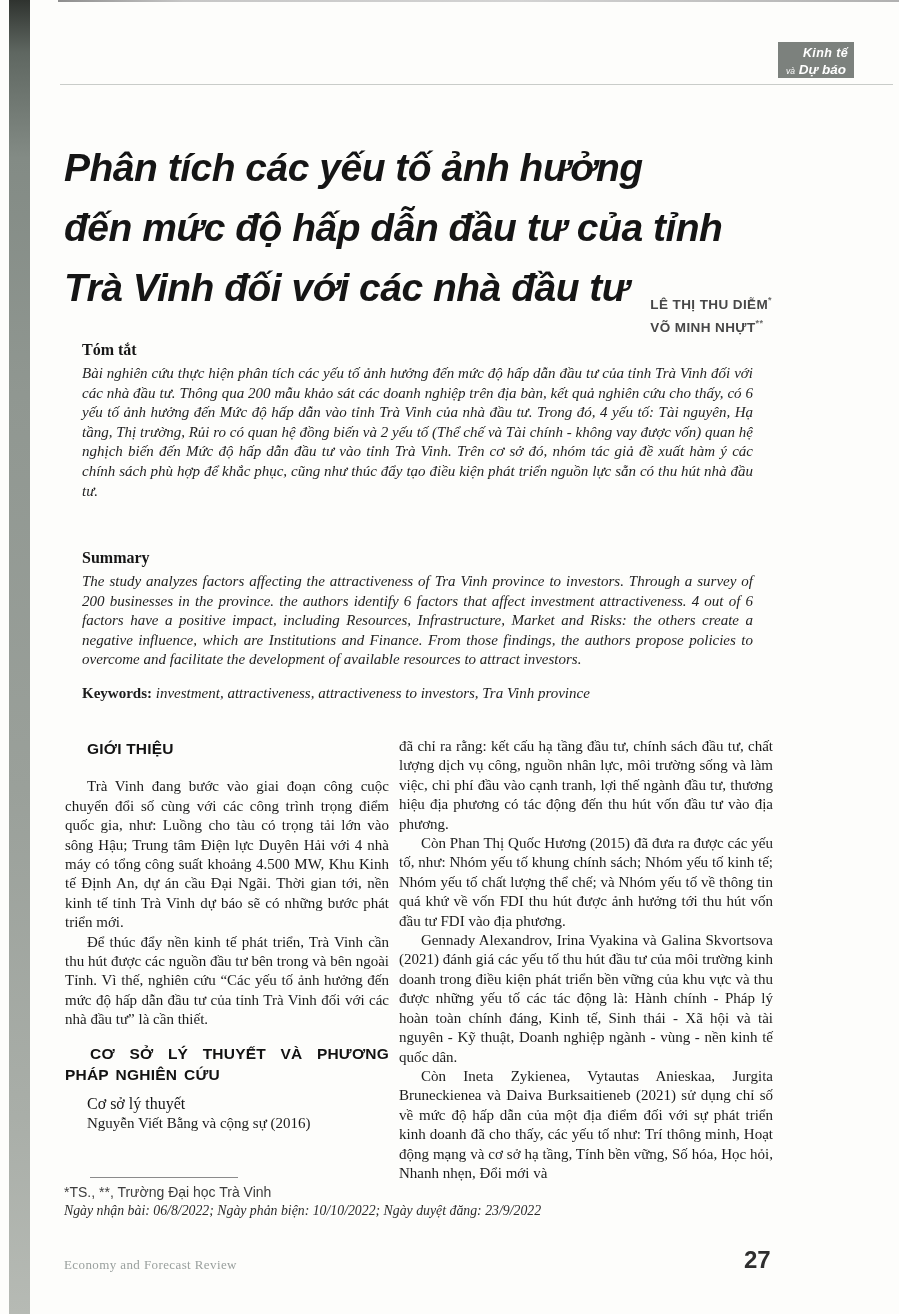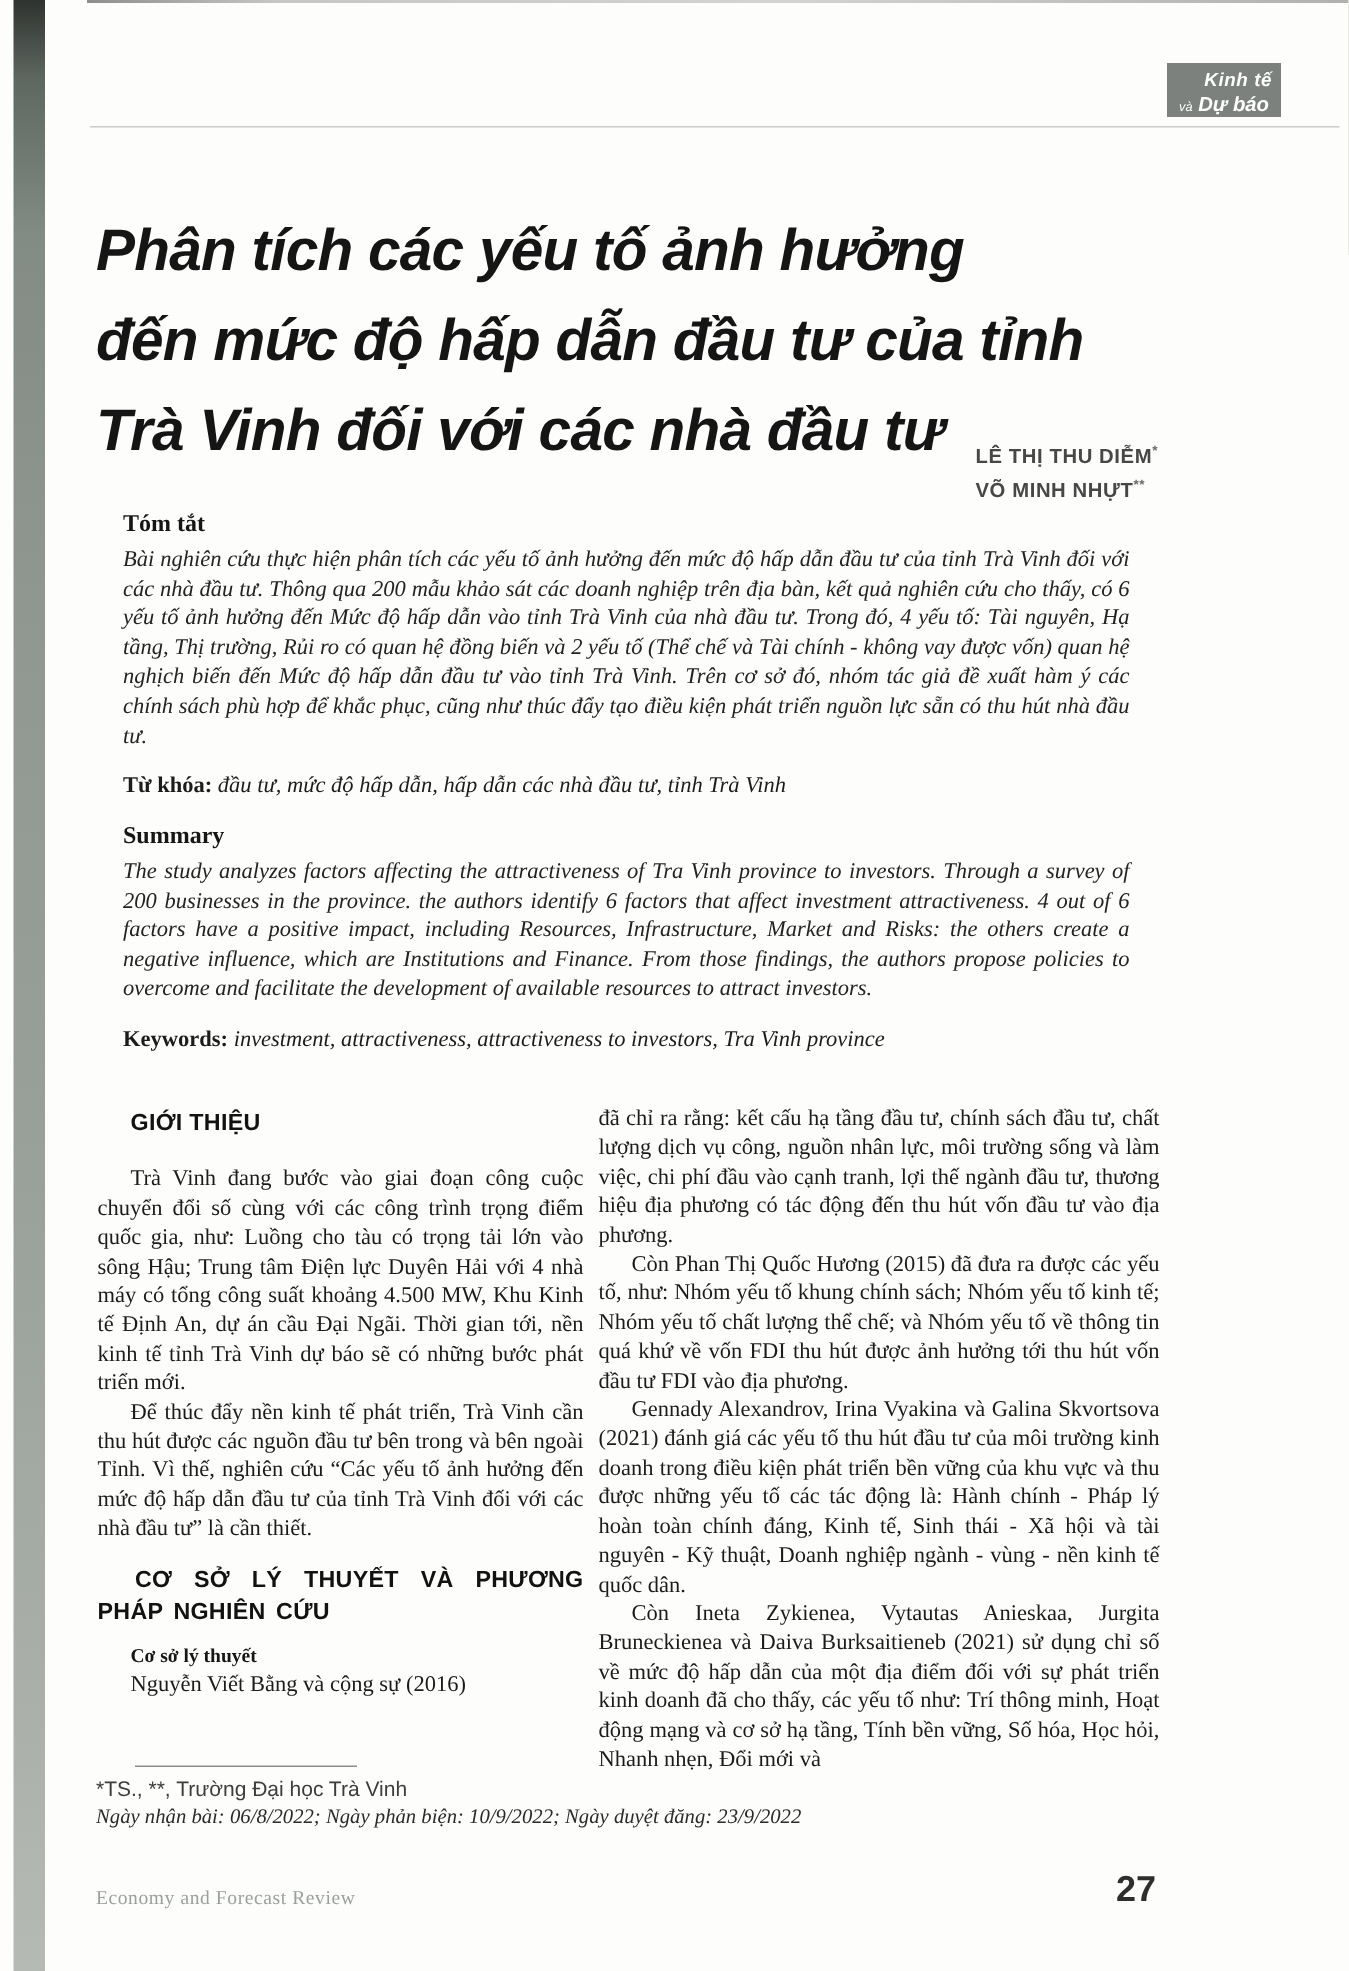--- a/index.html
+++ b/index.html
@@ -56,21 +56,21 @@
     font-size:15px; line-height:19.4px; text-align:justify; color:#1b1b1b;
   }
   .col p { margin:0; }
   .col p.indent { text-indent:22px; }
   .sec-head {
     font-family:"Liberation Sans","DejaVu Sans",sans-serif; font-weight:700;
     font-size:15.5px; letter-spacing:.2px; color:#121212; margin:0;
   }
   .sec-head.intro { padding-left:22px; margin:2px 0 19px 0; }
   .sec-head.method { text-align:justify; text-indent:25px; margin:13px 0 9px 0; word-spacing:2.5px; line-height:21px; }
-  .sub-head { font-weight:700; font-size:13px; margin:3px 0 1px 0; padding-left:22px; color:#161616; }
+  .sub-head { font-weight:400; font-size:16px; margin:3px 0 1px 0; padding-left:22px; color:#161616; }
 
   .footnote { position:absolute; left:64px; top:1177px; width:620px; }
   .fn-rule { width:148px; height:1px; background:#8b8b8b; margin:0 0 6px 26px; }
   .fn-aff { font-family:"Liberation Sans","DejaVu Sans",sans-serif; font-size:14px; color:#3d3d3d; }
   .fn-dates { font-style:italic; font-size:13.8px; margin-top:3px; color:#2a2a2a; }
 
   .footer-name {
     position:absolute; left:64px; top:1257px; font-size:13px;
     color:#9aa09e; letter-spacing:.4px;
   }
@@ -102,21 +102,20 @@
   </h1>
 
   <div class="authors">
     <div><span>LÊ THỊ THU DIỄM</span><sup>*</sup></div>
     <div><span>VÕ MINH NHỰT</span><sup>**</sup></div>
   </div>
 
   <section class="abstract-section">
     <h2 class="block-heading">Tóm tắt</h2>
     <p class="block-body">Bài nghiên cứu thực hiện phân tích các yếu tố ảnh hưởng đến mức độ hấp dẫn đầu tư của tỉnh Trà Vinh đối với các nhà đầu tư. Thông qua 200 mẫu khảo sát các doanh nghiệp trên địa bàn, kết quả nghiên cứu cho thấy, có 6 yếu tố ảnh hưởng đến Mức độ hấp dẫn vào tỉnh Trà Vinh của nhà đầu tư. Trong đó, 4 yếu tố: Tài nguyên, Hạ tầng, Thị trường, Rủi ro có quan hệ đồng biến và 2 yếu tố (Thể chế và Tài chính - không vay được vốn) quan hệ nghịch biến đến Mức độ hấp dẫn đầu tư vào tỉnh Trà Vinh. Trên cơ sở đó, nhóm tác giả đề xuất hàm ý các chính sách phù hợp để khắc phục, cũng như thúc đẩy tạo điều kiện phát triển nguồn lực sẵn có thu hút nhà đầu tư.</p>
-    <p class="kw-line"><span class="kw-label">Từ khóa:</span><span class="kw-text"> đầu tư, mức độ hấp dẫn, hấp dẫn các nhà đầu tư, tỉnh Trà Vinh</span></p>
   </section>
 
   <section class="summary-section">
     <h2 class="block-heading">Summary</h2>
     <p class="block-body">The study analyzes factors affecting the attractiveness of Tra Vinh province to investors. Through a survey of 200 businesses in the province. the authors identify 6 factors that affect investment attractiveness. 4 out of 6 factors have a positive impact, including Resources, Infrastructure, Market and Risks: the others create a negative influence, which are Institutions and Finance. From those findings, the authors propose policies to overcome and facilitate the development of available resources to attract investors.</p>
     <p class="kw-line"><span class="kw-label">Keywords:</span><span class="kw-text"> investment, attractiveness, attractiveness to investors, Tra Vinh province</span></p>
   </section>
 
   <div class="columns">
     <div class="col">
@@ -131,19 +130,19 @@
       <p>đã chỉ ra rằng: kết cấu hạ tầng đầu tư, chính sách đầu tư, chất lượng dịch vụ công, nguồn nhân lực, môi trường sống và làm việc, chi phí đầu vào cạnh tranh, lợi thế ngành đầu tư, thương hiệu địa phương có tác động đến thu hút vốn đầu tư vào địa phương.</p>
       <p class="indent">Còn Phan Thị Quốc Hương (2015) đã đưa ra được các yếu tố, như: Nhóm yếu tố khung chính sách; Nhóm yếu tố kinh tế; Nhóm yếu tố chất lượng thể chế; và Nhóm yếu tố về thông tin quá khứ về vốn FDI thu hút được ảnh hưởng tới thu hút vốn đầu tư FDI vào địa phương.</p>
       <p class="indent">Gennady Alexandrov, Irina Vyakina và Galina Skvortsova (2021) đánh giá các yếu tố thu hút đầu tư của môi trường kinh doanh trong điều kiện phát triển bền vững của khu vực và thu được những yếu tố các tác động là: Hành chính - Pháp lý hoàn toàn chính đáng, Kinh tế, Sinh thái - Xã hội và tài nguyên - Kỹ thuật, Doanh nghiệp ngành - vùng - nền kinh tế quốc dân.</p>
       <p class="indent">Còn Ineta Zykienea, Vytautas Anieskaa, Jurgita Bruneckienea và Daiva Burksaitieneb (2021) sử dụng chỉ số về mức độ hấp dẫn của một địa điểm đối với sự phát triển kinh doanh đã cho thấy, các yếu tố như: Trí thông minh, Hoạt động mạng và cơ sở hạ tầng, Tính bền vững, Số hóa, Học hỏi, Nhanh nhẹn, Đổi mới và</p>
     </div>
   </div>
 
   <div class="footnote">
     <div class="fn-rule"></div>
     <div class="fn-aff">*TS., **, Trường Đại học Trà Vinh</div>
-    <div class="fn-dates">Ngày nhận bài: 06/8/2022; Ngày phản biện: 10/9/2022; Ngày duyệt đăng: 23/9/2022</div>
+    <div class="fn-dates">Ngày nhận bài: 06/8/2022; Ngày phản biện: 10/10/2022; Ngày duyệt đăng: 23/9/2022</div>
   </div>
 
   <div class="footer-name">Economy and Forecast Review</div>
   <div class="page-num">27</div>
 
 </div>
 
 </body></html>

